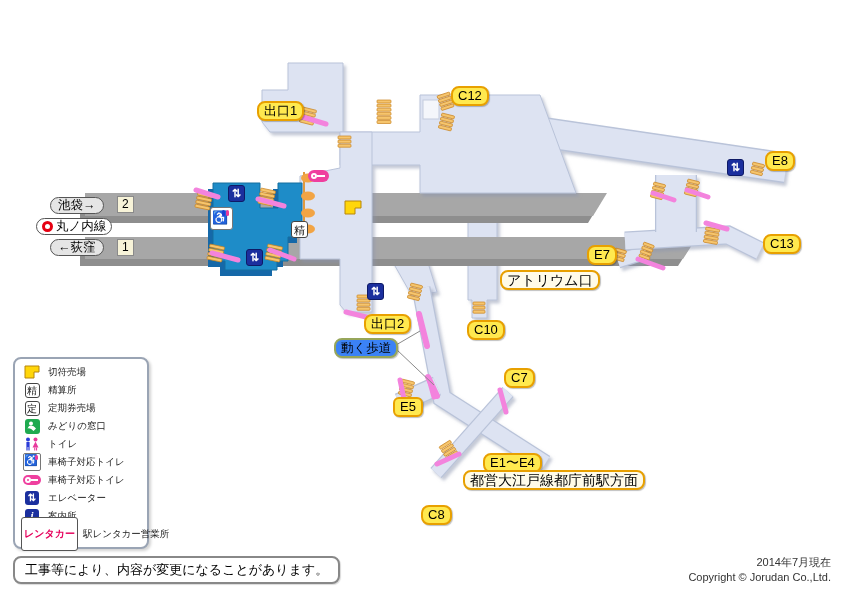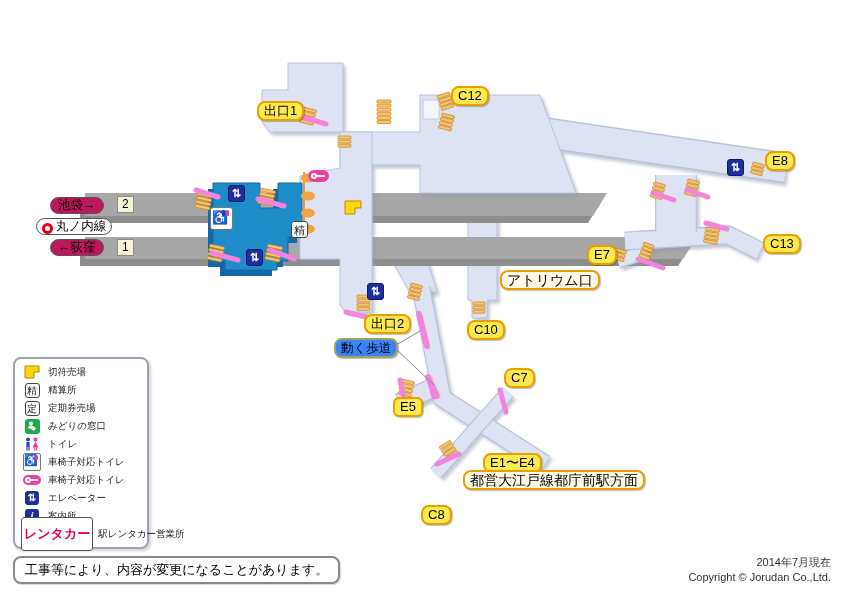--- a/index.html
+++ b/index.html
@@ -6,21 +6,21 @@
   #stage{position:relative;width:841px;height:595px;background:#fff;overflow:hidden;
          font-family:"Liberation Sans",sans-serif;}
   #mapsvg{position:absolute;left:0;top:0;}
 
   
   .lbl{position:absolute;font-size:13px;line-height:16px;color:#000;background:#ffe94f;
        border:2px solid #e8a000;border-radius:8px;padding:0 5px;white-space:nowrap;
        box-shadow:1px 1px 1px rgba(0,0,0,.25);z-index:30;}
   .lbl.cream{background:#fffbe8;font-size:14px;}
   .lbl.green{background:#3b82f6;border-color:#97a65a;font-size:12.5px;}
-  .pill{position:absolute;font-size:12.5px;line-height:15px;color:#000;background:#be185d;
+  .pill{position:absolute;font-size:12.5px;line-height:15px;color:#000;background:#e5e5e5;
         border:1.5px solid #555;border-radius:9px;padding:0 7px;white-space:nowrap;z-index:30;}
   .pill.white{background:#fff;display:flex;align-items:center;gap:3px;padding:0 5px;}
   .ring{display:inline-block;width:11px;height:11px;border:3px solid #e60012;border-radius:50%;
         background:#fff;box-sizing:border-box;}
   .numbadge{position:absolute;font-size:12px;line-height:15px;background:#f7f3d8;color:#000;
         border:1px solid #8a8a8a;padding:0 4px;z-index:30;}
 
   
   .elev{position:absolute;width:15px;height:15px;background:#1b2f9e;border:1px solid #0e1a66;
         border-radius:3px;color:#fff;font-weight:bold;font-size:11px;line-height:14px;
@@ -57,21 +57,21 @@
         font-family:"Liberation Serif",serif;}
   .miniwc{position:relative;width:16px;height:16px;background:#fff;border:1px solid #777;
         border-radius:2px;}
   .miniwc .glyph{position:absolute;left:0;top:1px;font-size:11px;line-height:11px;color:#1a3fd0;}
   .miniwc .p2{position:absolute;top:1px;right:2px;width:3px;height:5px;border-radius:2px;background:#e83a9c;}
   .minilocker{position:relative;width:18px;height:10px;background:#ef3f9f;border-radius:5px;}
   .minilocker .k1{position:absolute;left:2px;top:2px;width:6px;height:6px;border:2px solid #fff;
         border-radius:50%;box-sizing:border-box;}
   .minilocker .k2{position:absolute;left:8px;top:4px;width:7px;height:2px;background:#fff;}
   .rentbadge{border:1px solid #555;border-radius:3px;background:#fff;color:#e6005c;
-        font-size:13px;font-weight:bold;padding:10px 2px;line-height:12px;white-space:nowrap;}
+        font-size:10px;font-weight:bold;padding:10px 2px;line-height:12px;white-space:nowrap;}
 
   
   #note{position:absolute;left:13px;top:556px;background:#fff;border:2px solid #888;
         border-radius:8px;padding:3px 10px;font-size:13px;color:#000;z-index:40;
         box-shadow:1px 1px 1px rgba(0,0,0,.15);}
   #foot{position:absolute;right:10px;top:555px;text-align:right;font-size:11px;color:#333;
         line-height:15px;z-index:40;}
 </style>
 </head>
 <body>
@@ -292,21 +292,21 @@
 
   <div class="svgicon" style="left:344px;top:200px;">
     <svg width="19" height="16">
         <path d="M1,1 h16 v7 h-6 v6 h-10 z" fill="#ffd60a" stroke="#b8860b"></path>
       </svg>
   </div>
 
   <div class="seibadge" style="left:291px;top:221px;">精</div>
 
   <div class="pill" style="left:50px;top:197px;">池袋→</div>
-  <div class="pill white" style="left:36px;top:218px;align-items:flex-end;">
+  <div class="pill white" style="left:36px;top:218px;">
     <span class="ring"></span>
     <span>丸ノ内線</span>
   </div>
   <div class="pill" style="left:50px;top:239px;">←荻窪</div>
   <div class="numbadge" style="left:117px;top:196px;">2</div>
   <div class="numbadge" style="left:117px;top:239px;">1</div>
 
   <div class="lbl" style="left:257px;top:101px;">出口1</div>
   <div class="lbl" style="left:451px;top:86px;">C12</div>
   <div class="lbl" style="left:765px;top:151px;">E8</div>

